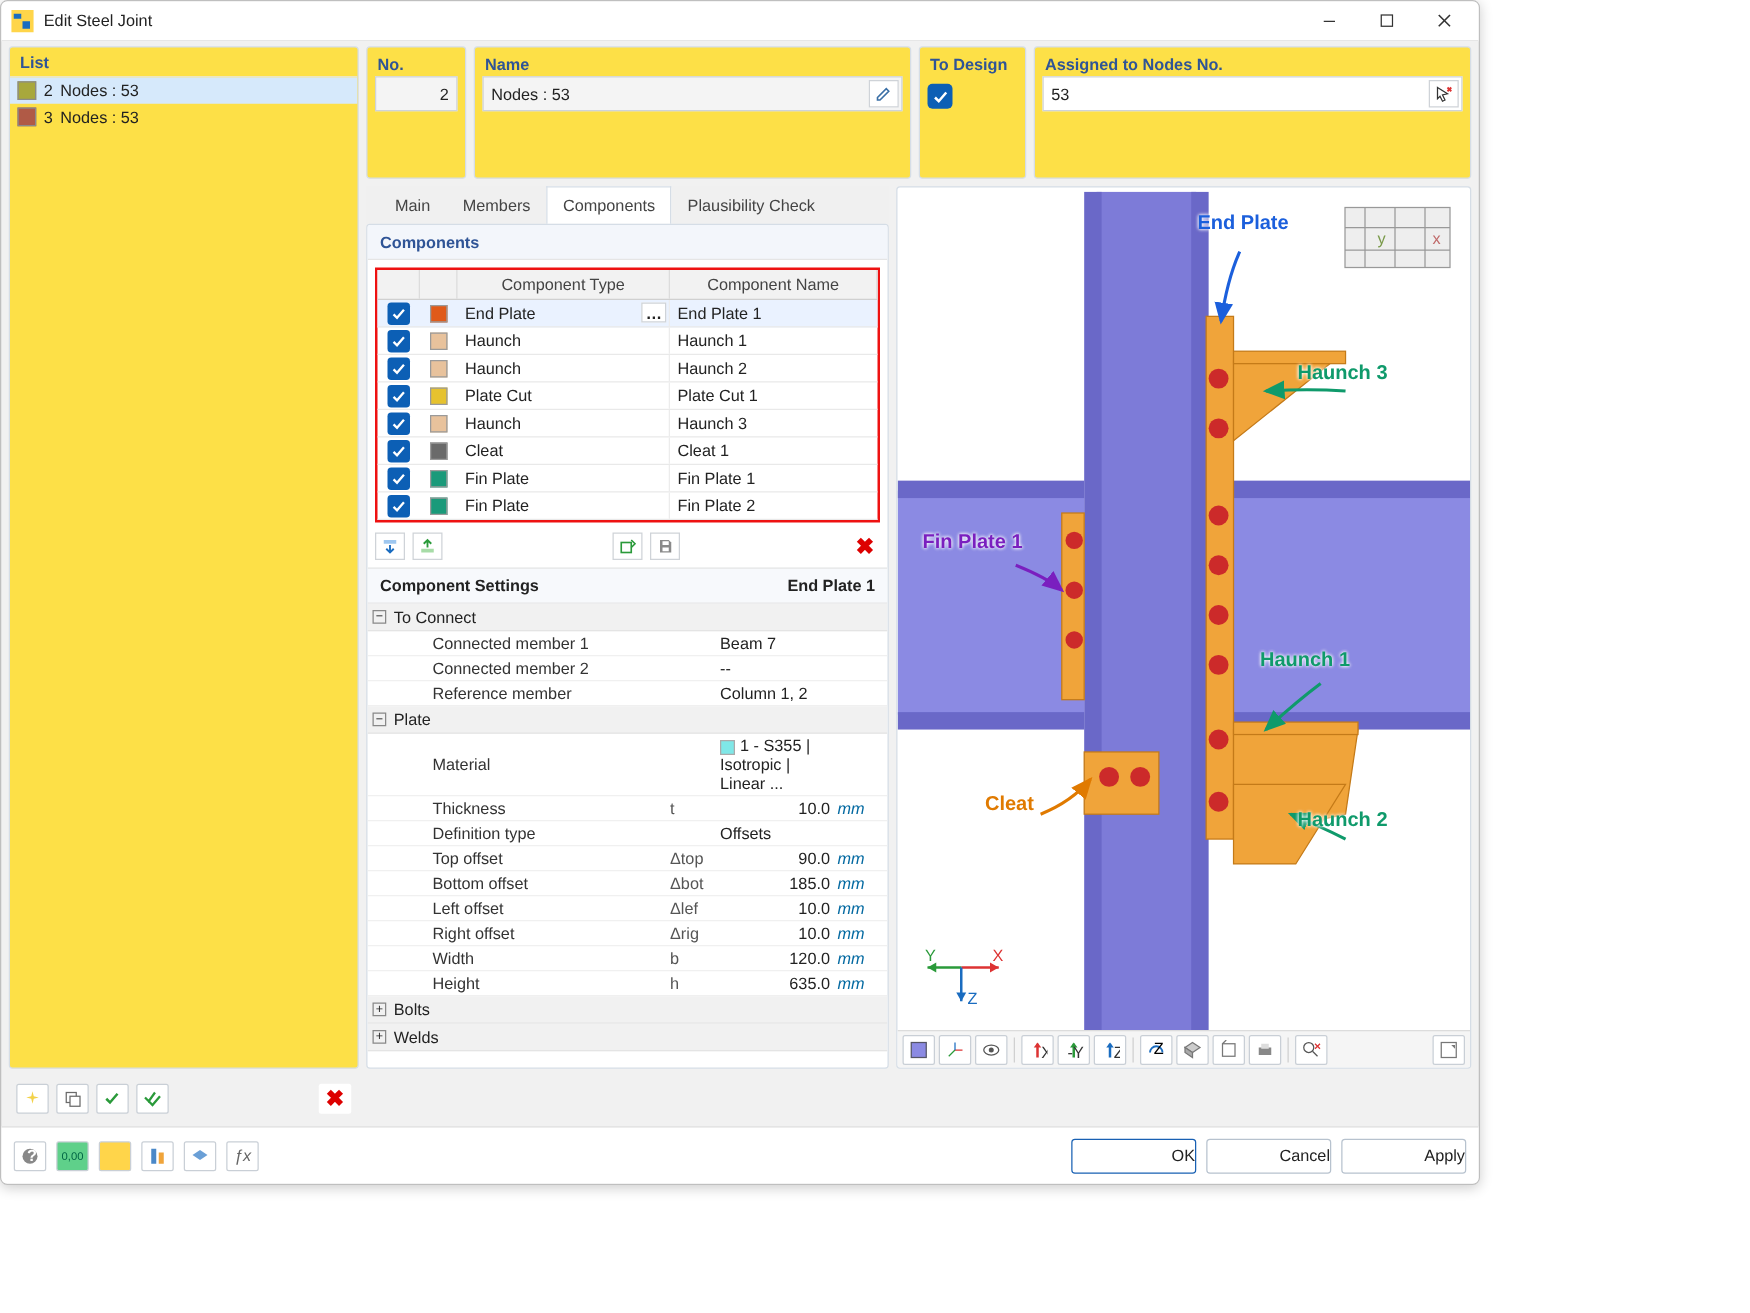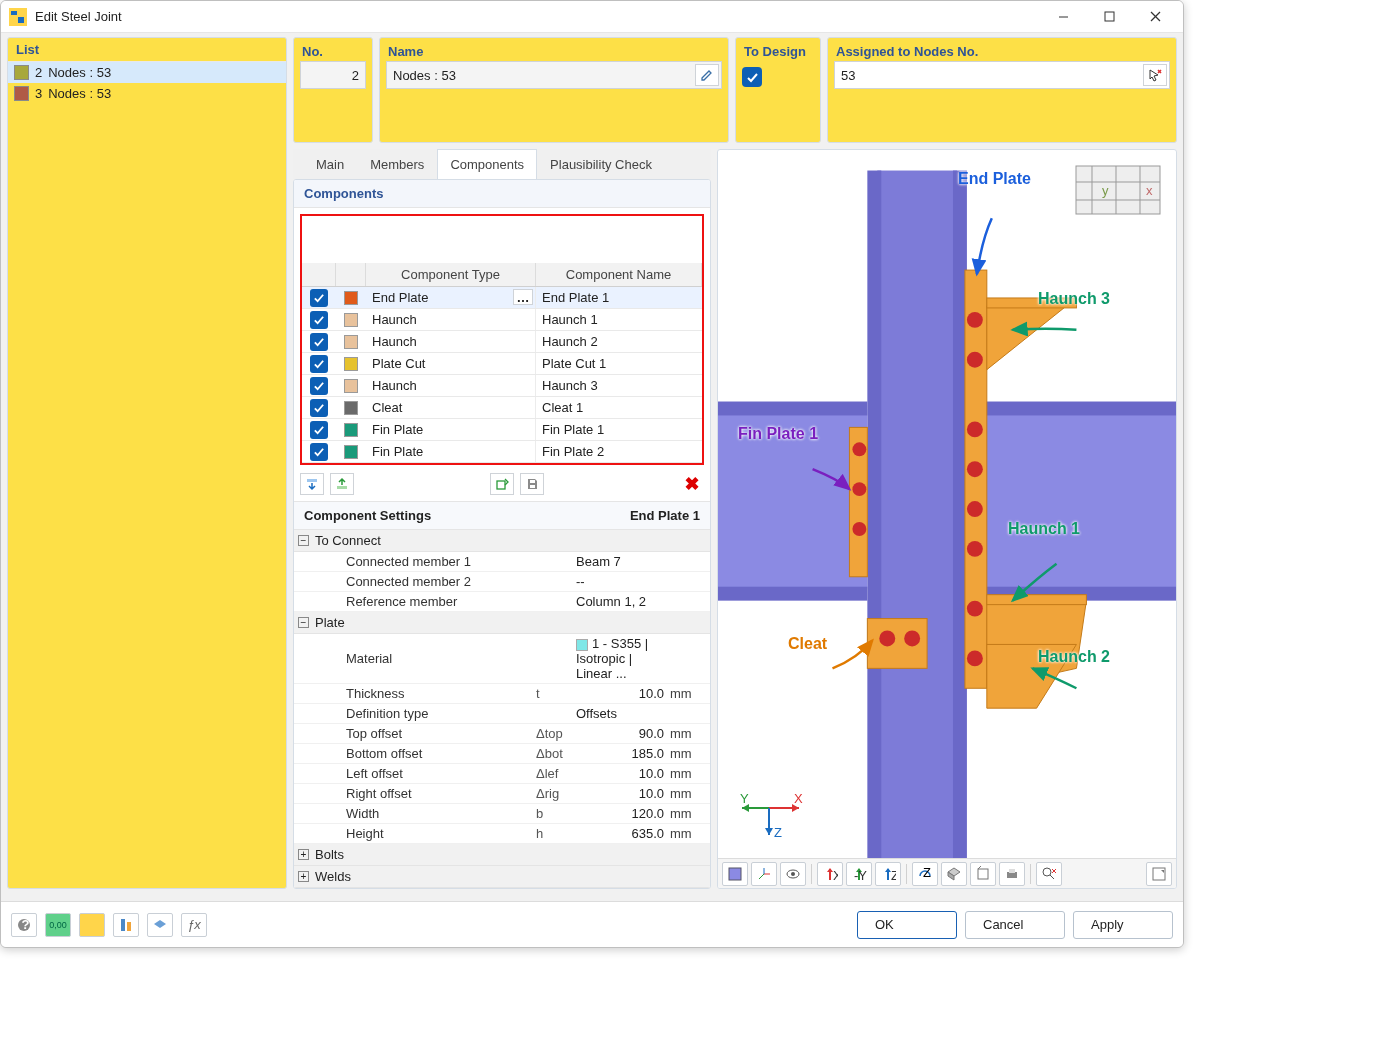--- a/index.html
+++ b/index.html
@@ -37,21 +37,21 @@
 .maincol { grid-column:2; grid-row:2; display:grid; grid-template-columns: 1fr 460px; gap:6px; }
 .tabs { display:flex; background:#f0f0f0; padding-left:10px; }
 .tab { padding:7px 12px; border:1px solid transparent; border-bottom:none; color:#444; cursor:pointer; }
 .tab.active { background:#fff; border-color:#d5dde6; font-weight:400; }
 .tabpanel { background:#fff; border:1px solid #d5dde6; border-radius:3px; height:100%; overflow:hidden; }
 
 .innerhdr { color:#2f5496; font-weight:600; padding:6px 10px; background:#f3f6fb; border-bottom:1px solid #e5e5e5; }
 
 
 .comptable { border:2px solid #e11; margin:6px; }
-.cthdr { display:grid; grid-template-columns:34px 30px 170px 1fr; background:#f2f2f2; border-bottom:1px solid #d0d0d0;margin-top:47px; }
+.cthdr { display:grid; grid-template-columns:34px 30px 170px 1fr; background:#f2f2f2; border-bottom:1px solid #d0d0d0; }
 .cthdr div { padding:4px 6px; border-right:1px solid #dcdcdc; text-align:center; color:#444; }
 .ctrow { display:grid; grid-template-columns:34px 30px 170px 1fr; border-bottom:1px solid #e9e9e9; align-items:center; }
 .ctrow.sel { background:#eaf2ff; }
 .ctrow .cchk { justify-self:center; width:18px; height:18px; background:#0c5fb5; border-radius:3px; display:flex; align-items:center; justify-content:center;}
 .ctrow .cclr { width:14px; height:14px; border:1px solid #9a9a9a; justify-self:center;}
 .ctrow .ctype { padding:3px 6px; border-right:1px solid #ececec; position:relative; }
 .ctrow .cname { padding:3px 6px; }
 .dots { position:absolute; right:2px; top:2px; width:20px; height:16px; border:1px solid #cfd3d8; background:#fff; display:flex; align-items:center; justify-content:center; font-weight:bold;}
 
 .comptoolbar { display:flex; gap:6px; padding:2px 6px 6px 6px; align-items:center; }
@@ -60,21 +60,21 @@
 
 
 .settingshdr { display:flex; justify-content:space-between; padding:6px 10px; color:#2f5496; font-weight:600; border-top:1px solid #e5e5e5; border-bottom:1px solid #e5e5e5; background:#f7f9fc; }
 .propgrid { font-size:13px; }
 .grp { display:flex; align-items:center; padding:3px 4px; background:#f1f1f1; border-bottom:1px solid #e4e4e4; gap:6px;}
 .grp .togglesq { width:11px; height:11px; border:1px solid #888; display:flex; align-items:center; justify-content:center; font-size:10px; line-height:9px;}
 .prow { display:grid; grid-template-columns: 28px 190px 40px 1fr 38px; align-items:center; border-bottom:1px solid #f0f0f0; padding:2px 2px 2px 24px; }
 .prow .pname{ color:#333; }
 .prow .psym{ color:#555; }
 .prow .pval{ text-align:right; padding-right:6px;}
-.prow .punit{ color:#404040; }
+.prow .punit{ color:#0369a1;font-style:italic; }
 
 
 .view3d { background:#fff; border:1px solid #d5dde6; border-radius:3px; position:relative; overflow:hidden;}
 .vtoolbar { position:absolute; bottom:0; left:0; right:0; height:30px; background:#f5f5f5; border-top:1px solid #dcdcdc; display:flex; align-items:center; gap:3px; padding:0 4px;}
 .vtoolbar .tbtn{ width:26px; height:24px; border:1px solid #c9cfd6; background:#fff; display:flex; align-items:center; justify-content:center; border-radius:2px;}
 .vtoolbar .sep{ width:1px; height:20px; background:#d0d0d0; margin:0 2px;}
 .vtoolbar .spacer{flex:1;}
 
 .axisgizmo { position:absolute; bottom:42px; left:16px; }
 .navcube { position:absolute; top:10px; right:10px; width:96px; height:60px; }
@@ -86,21 +86,21 @@
 .anno.orange{ color:#e07a00; }
 
 
 .lefttoolbar { grid-column:1; grid-row:3; display:flex; align-items:center; gap:6px; padding:0 6px;}
 .lefttoolbar .tbtn, .statusbar .tbtn { width:26px; height:24px; border:1px solid #c9cfd6; background:#fff; display:flex; align-items:center; justify-content:center; border-radius:2px; }
 .lefttoolbar .spacer{flex:1;}
 .delx { color:#d00; font-weight:bold; font-size:18px; }
 
 .statusbar { position:absolute; bottom:0; left:0; right:0; height:46px; border-top:1px solid #dcdcdc; background:#fff; display:flex; align-items:center; padding:0 10px; gap:8px; }
 .statusbar .spacer{flex:1;}
-.btn { min-width:100px; height:28px; border:1px solid #b7c2ce; background:#fff; border-radius:3px; display:flex; align-items:center; justify-content:flex-start; cursor:pointer; color:#222;padding-left:17px; }
+.btn { min-width:100px; height:28px; border:1px solid #b7c2ce; background:#fff; border-radius:3px; display:flex; align-items:center; justify-content:flex-end; cursor:pointer; color:#222;padding-left:17px; }
 .btn.primary { border-color:#1860b3; }
 svg text{font-family:"Segoe UI",Arial;}
 </style>
 </head>
 <body>
 
 <div class="window">
 
   <div class="titlebar">
     <span class="appicon">

